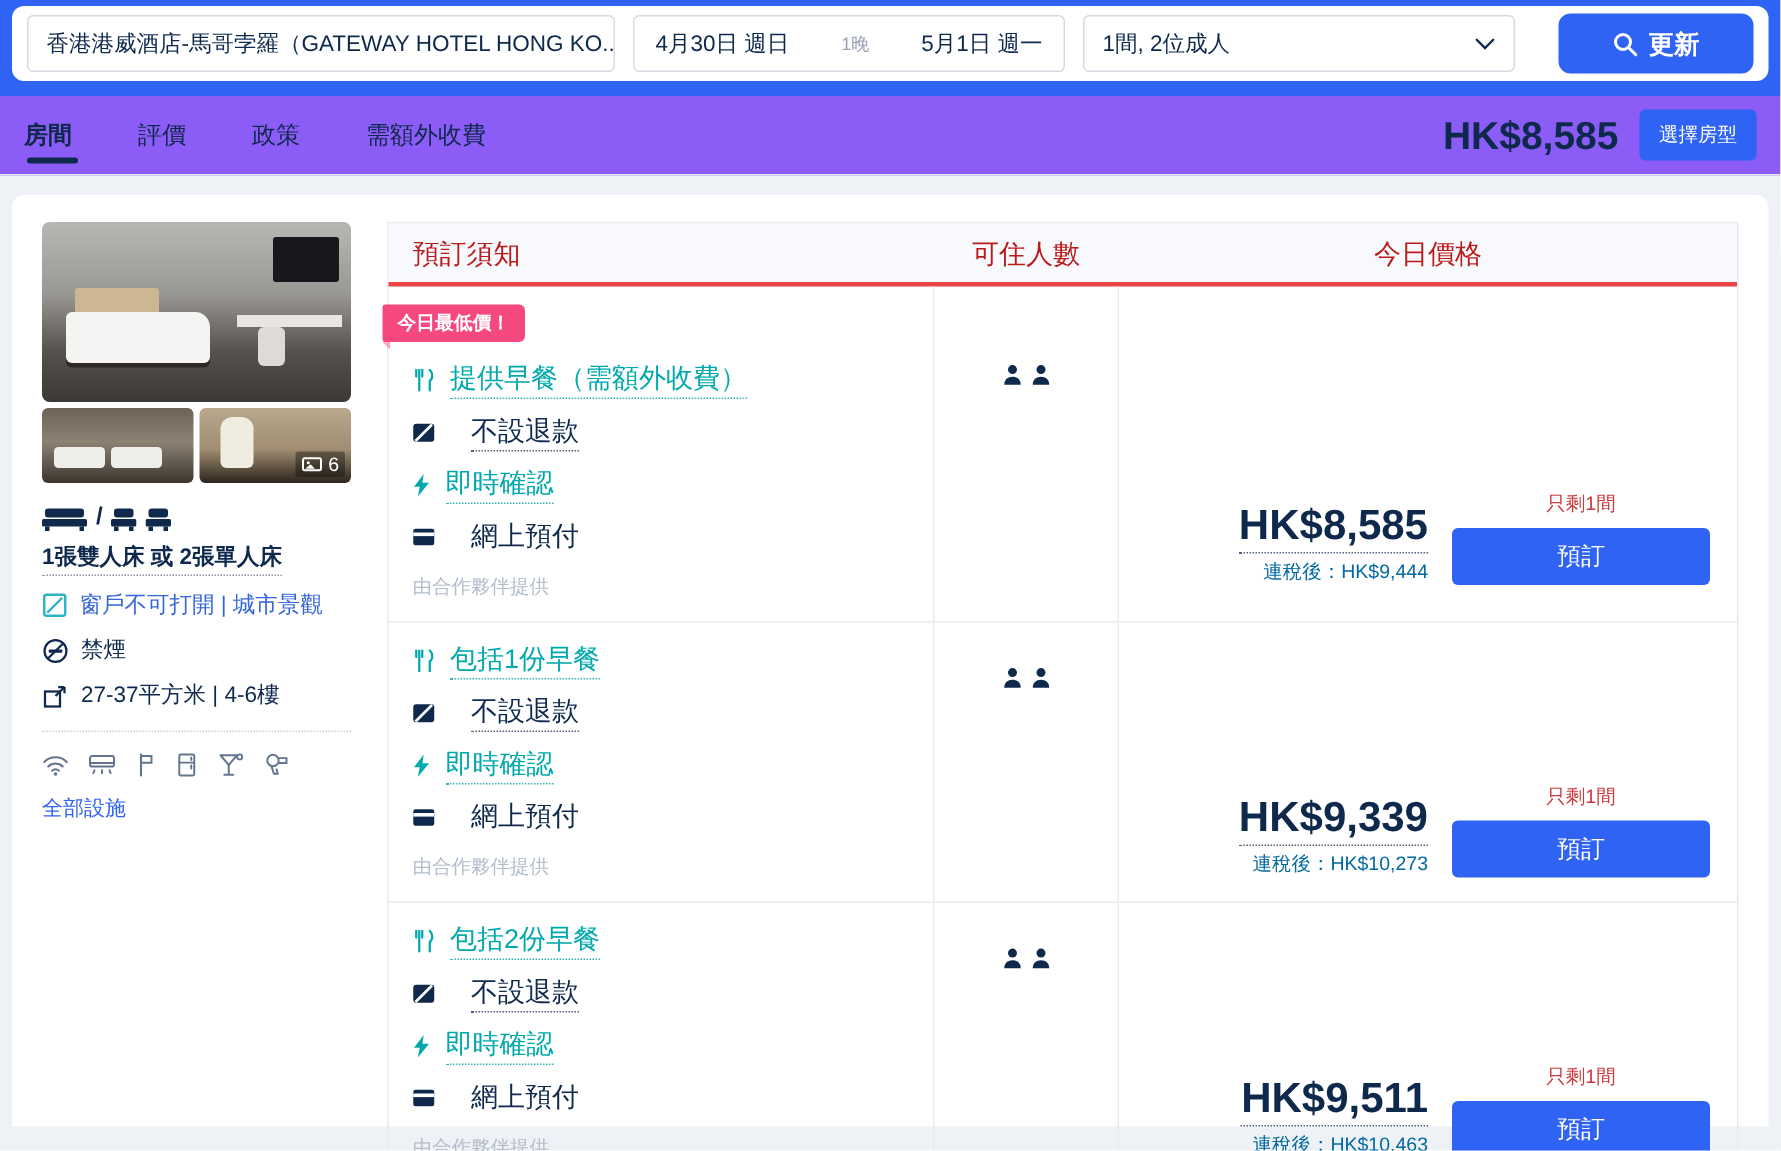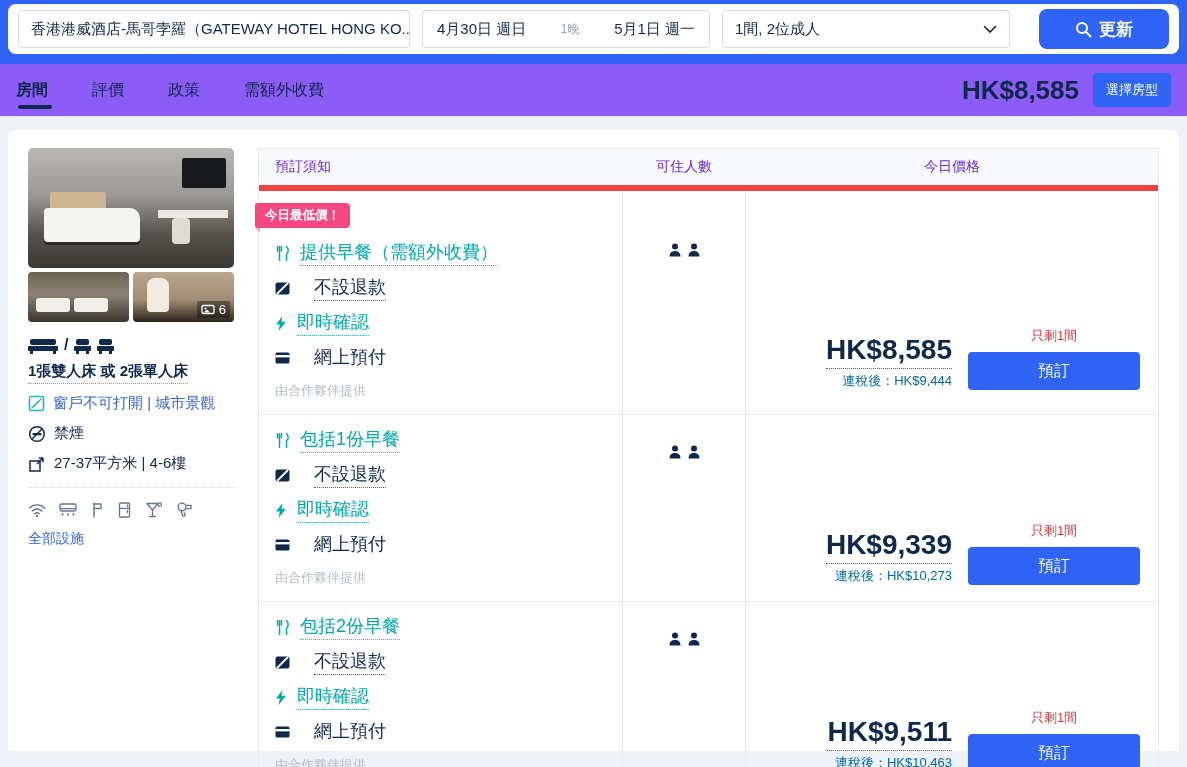--- a/index.html
+++ b/index.html
@@ -51,21 +51,21 @@
   .beds-text { font-size:15px; font-weight:600; color:#0f294d; border-bottom:1px dotted #8b97a8; display:inline-block; padding-bottom:2px; margin-bottom:10px; cursor:help; }
   .info-line { display:flex; align-items:center; gap:8px; font-size:15px; margin-bottom:11px; color:#0f294d; }
   .info-line.win { color:#3566d9; }
   .dotted-div { border-top:1px dotted #c9cfda; margin:14px 0 14px; }
   .amenity-row { display:flex; gap:13px; align-items:center; margin-bottom:12px; }
   .link-blue { color:#2f63f4; font-size:14px; cursor:pointer; }
 
   
   .tablewrap { flex:1; margin-left:24px; }
   .rtable { border:1px solid #e7eaf0; }
-  .t-head { display:grid; grid-template-columns:363px 124px 1fr; background:#f7f9fc; border-bottom:6px solid #ef4444; height:42px; align-items:center; font-size:14px; color:#6d28d9; }
+  .t-head { display:grid; grid-template-columns:363px 124px 1fr; background:#f7f9fc; border-bottom:3px solid #ef4444; height:42px; align-items:center; font-size:18px; color:#b91c1c; }
   .t-head .h1 { padding-left:16px; }
   .t-head .h2,.t-head .h3 { text-align:center; }
   .t-row { display:grid; grid-template-columns:363px 124px 1fr; border-bottom:1px solid #e7eaf0; min-height:158px; }
   .t-row:last-child { border-bottom:none; }
   .t-row.first { min-height:184px; }
   .cell-notice { padding:12px 16px 14px; }
   .badge { position:relative; display:inline-block; background:#f5487f; color:#fff; font-size:12.5px; font-weight:bold; padding:4px 10px; border-radius:2px 4px 4px 2px; margin:0 0 12px -20px; }
   .badge::after { content:""; position:absolute; left:0; top:100%; border-top:5px solid #fba7c6; border-left:5px solid transparent; }
   .n-item { display:flex; align-items:center; gap:10px; font-size:18px; margin-bottom:9px; }
   .n-item .txt { padding-bottom:1px; }

